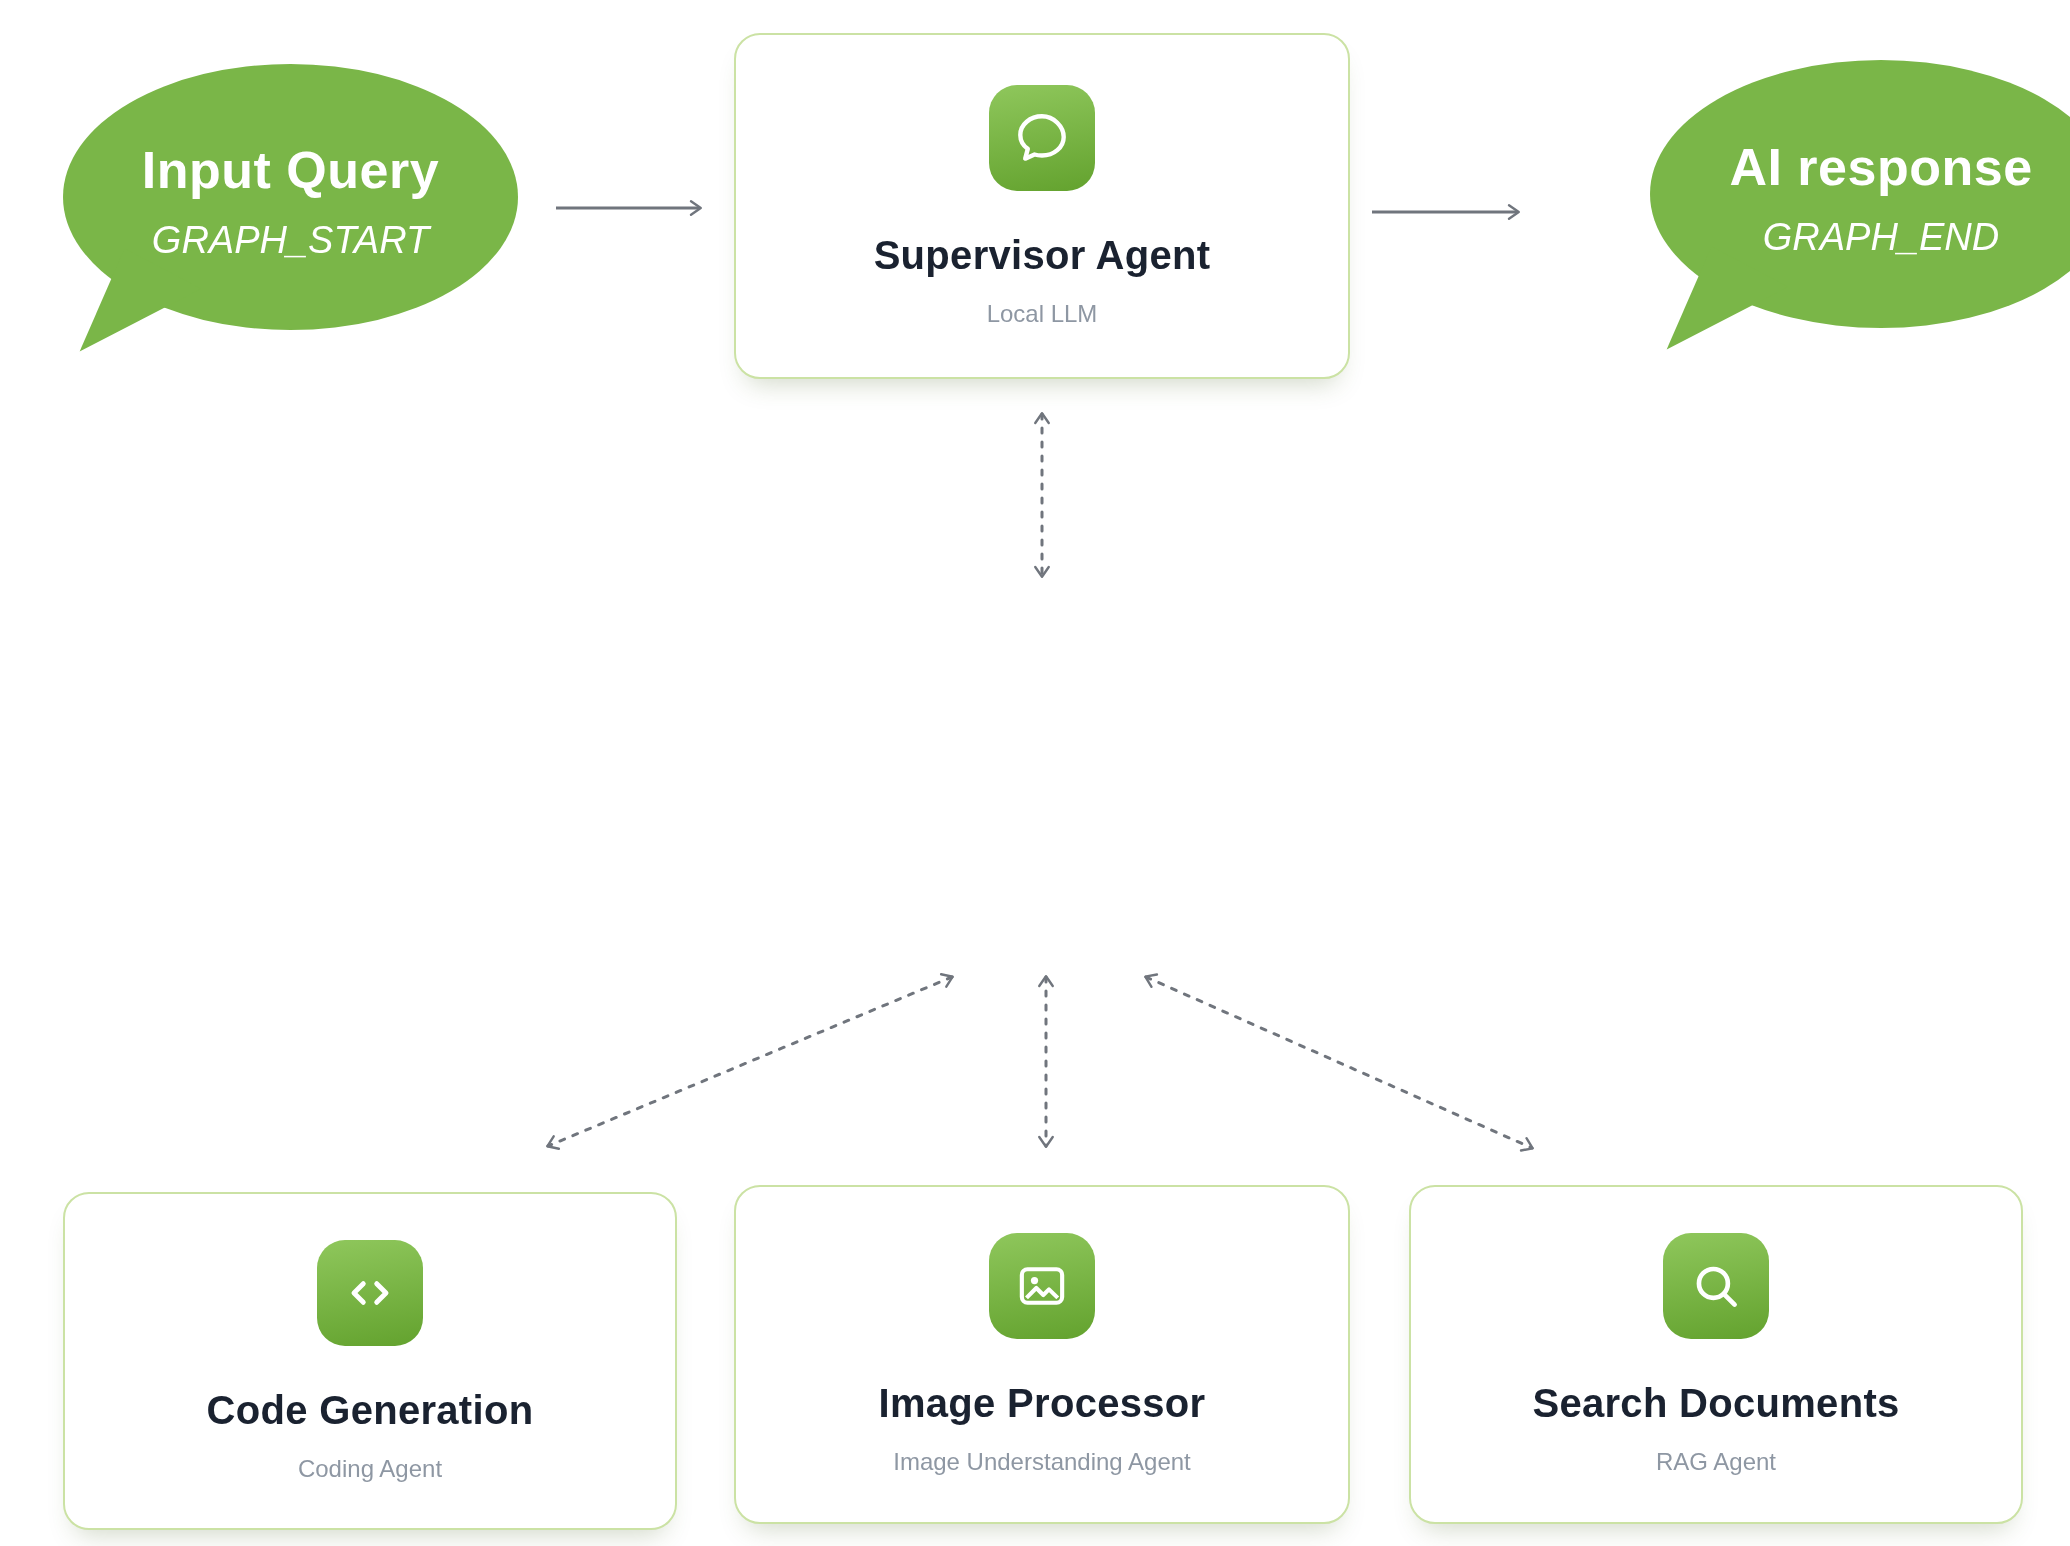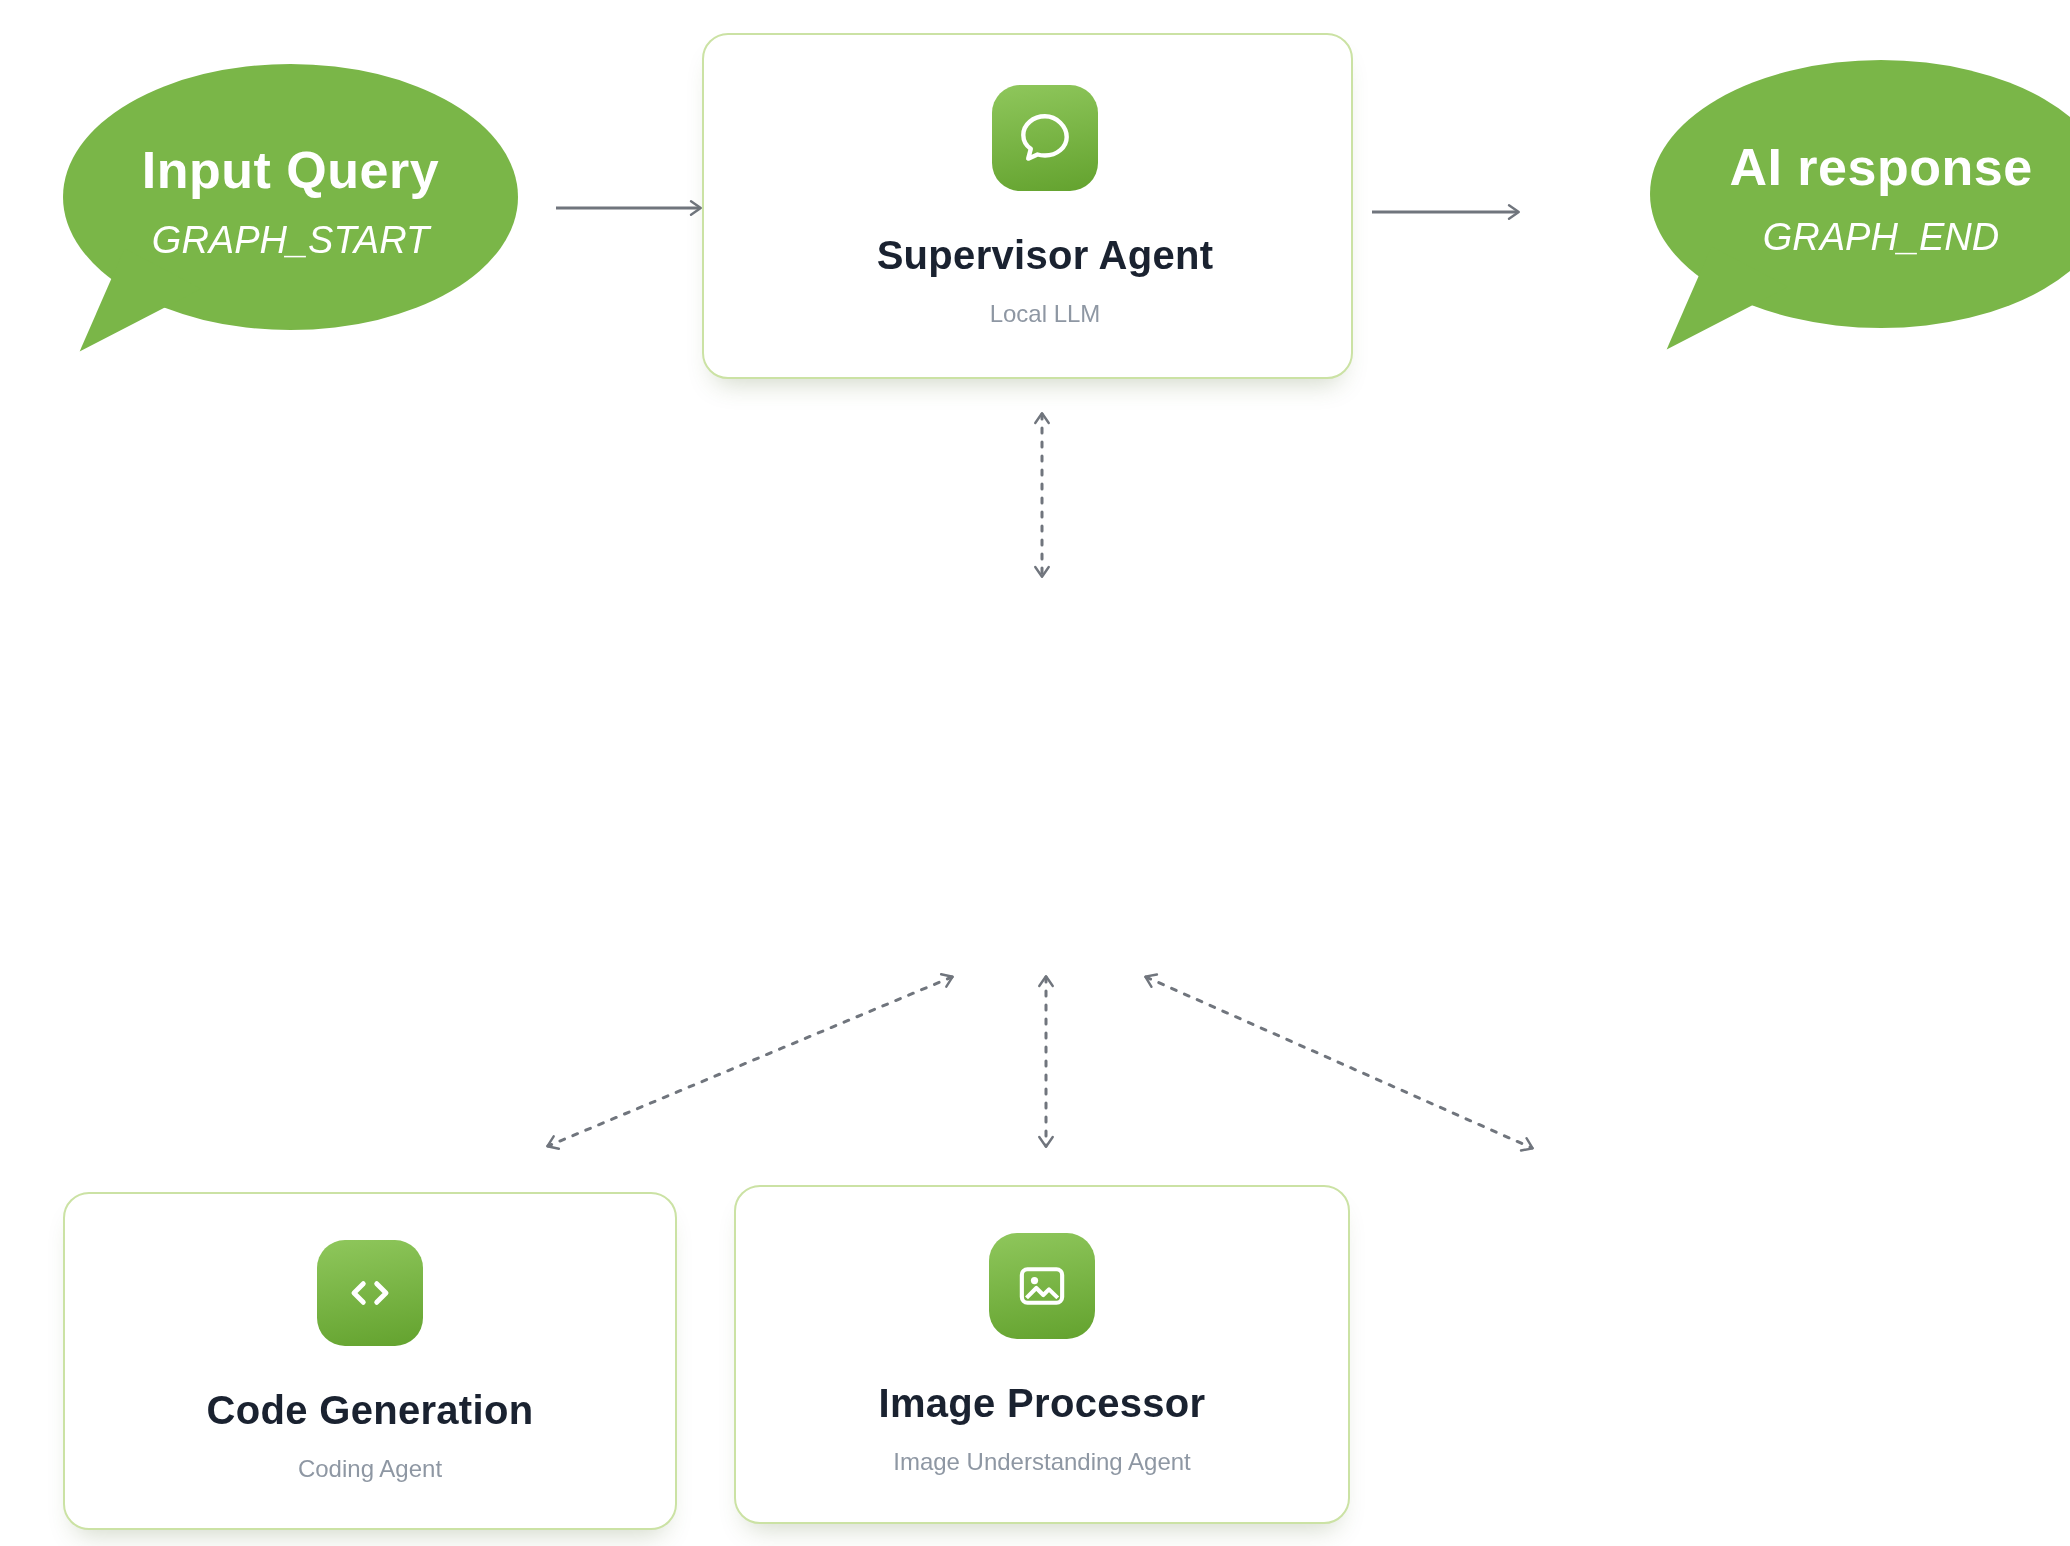--- a/index.html
+++ b/index.html
@@ -56,21 +56,21 @@
     background:#ffffff;
     border:2px solid #cbe2a4;
     border-radius:26px;
     box-shadow:0 16px 26px -12px rgba(70,100,35,.25);
     display:flex;
     flex-direction:column;
     align-items:center;
     justify-content:center;
     text-align:center;
   }
-  #supervisor-card{left:702px;top:33px;width:612px;height:342px;padding-left:35px;}
+  #supervisor-card{left:734px;top:33px;width:612px;height:342px;}
   #tool-card{left:734px;top:603px;width:612px;height:327px;}
   #code-card{left:63px;top:1192px;width:610px;height:334px;}
   #image-card{left:734px;top:1185px;width:612px;height:335px;}
   #search-card{left:1409px;top:1185px;width:610px;height:335px;}
 
   .icon-tile{
     width:106px;
     height:106px;
     border-radius:28px;
     background:linear-gradient(170deg,#8fc75c 0%,#63a22e 100%);
@@ -161,14 +161,24 @@
       <svg viewBox="0 0 24 24">
         <rect x="4.2" y="5.5" width="15.6" height="13" rx="2.2" fill="none" stroke="#ffffff" stroke-width="1.6"></rect>
         <circle cx="9.1" cy="9.9" r="1.4" fill="#ffffff"></circle>
         <path d="M6 16.6l3.8-3.8 2.7 2.7 2.2-2.2 3.4 3.3" fill="none" stroke="#ffffff" stroke-width="1.6" stroke-linejoin="round"></path>
       </svg>
     </div>
     <div class="card-title">Image Processor</div>
     <div class="card-subtitle">Image Understanding Agent</div>
   </div>
 
+  <div class="card" id="search-card">
+    <div class="icon-tile">
+      <svg viewBox="0 0 24 24">
+        <circle cx="11" cy="11" r="5.6" fill="none" stroke="#ffffff" stroke-width="1.8"></circle>
+        <line x1="15.3" y1="15.3" x2="19.2" y2="19.2" stroke="#ffffff" stroke-width="1.8" stroke-linecap="round"></line>
+      </svg>
+    </div>
+    <div class="card-title">Search Documents</div>
+    <div class="card-subtitle">RAG Agent</div>
+  </div>
 
 </div>
 
 </body></html>

